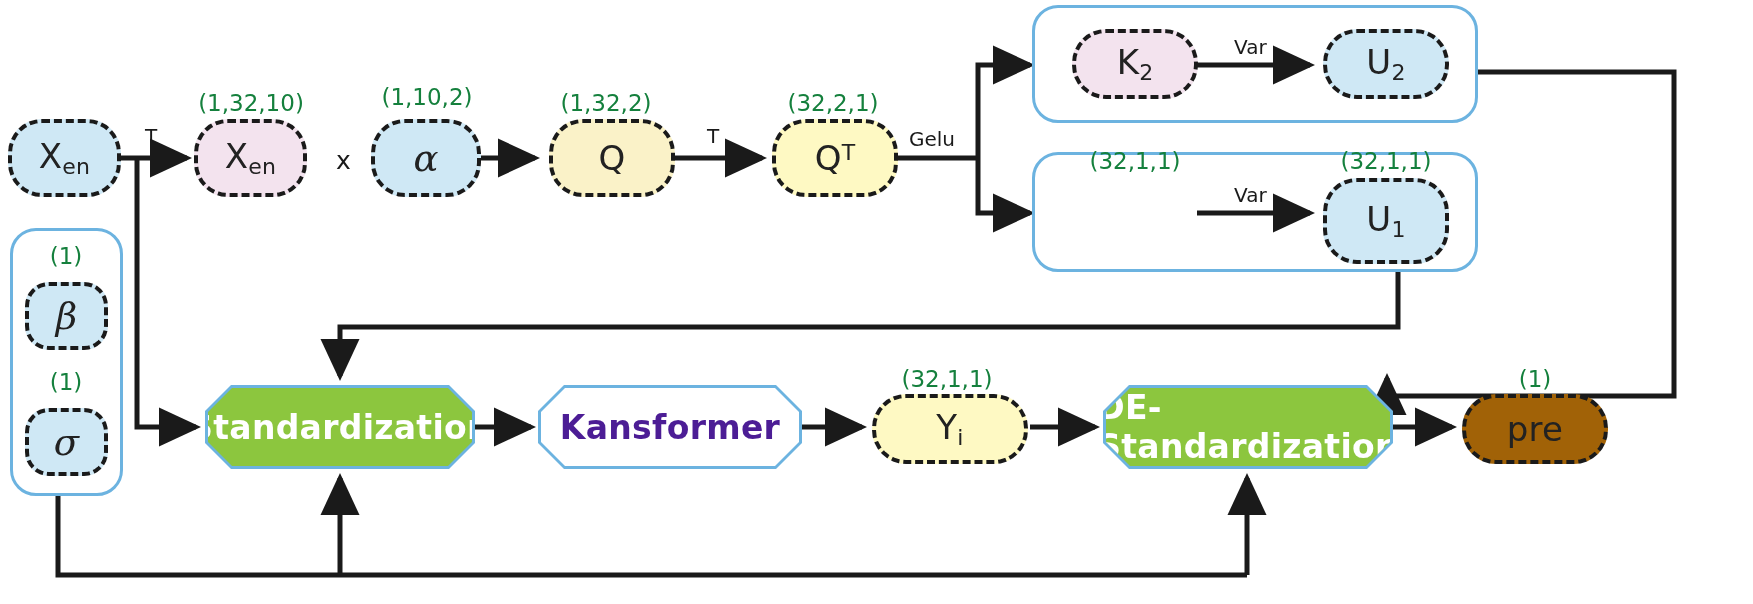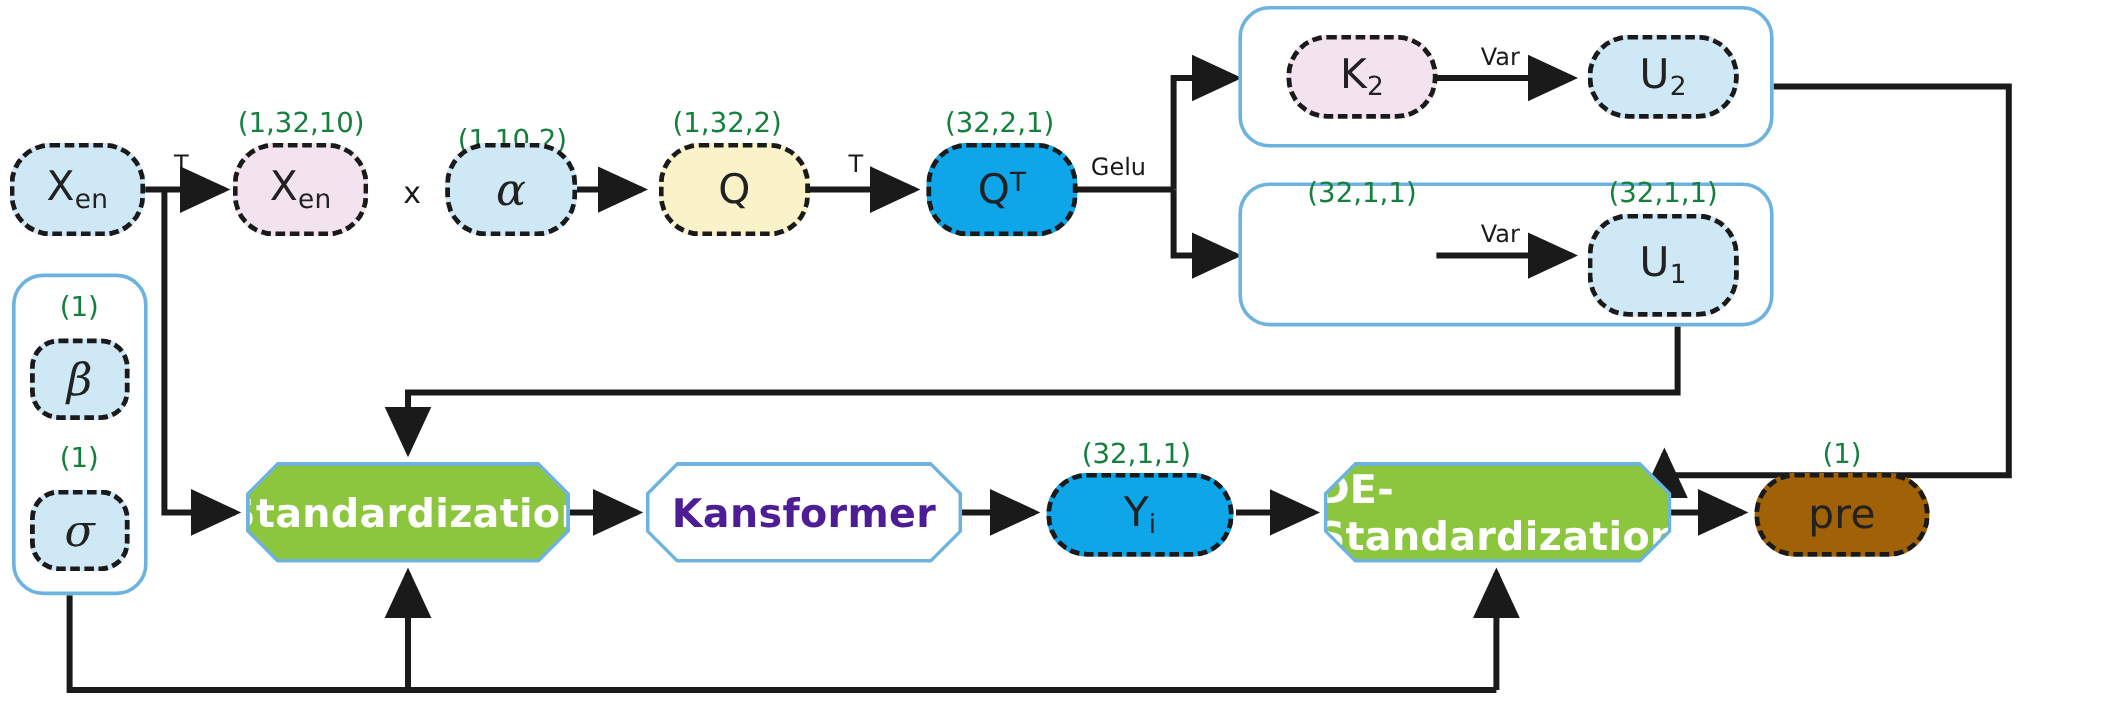--- a/index.html
+++ b/index.html
@@ -28,21 +28,21 @@
     font-size:23px;
     color:#15803d;
     white-space:nowrap;
     text-align:center;
   }
 
   
   .f-blue{background:#cfe8f5;}
   .f-pink{background:#f3e3ee;}
   .f-yellow{background:#faf2c8;}
-  .f-periwinkle{background:#0ea5e9;}
+  .f-periwinkle{background:#fef9c3;}
   .f-rose{background:#a16207;}
 
   
   .group{
     position:absolute;
     box-sizing:border-box;
     border:3px solid #6cb3e0;
     border-radius:26px;
     background:transparent;
   }
@@ -129,21 +129,21 @@
 
   <div class="node f-blue" style="left:8px;top:119px;width:113px;height:78px;">
     <span class="lbl"><span>X</span><span class="sub">en</span></span>
   </div>
 
   <div class="shape-tag" style="left:187px;top:90px;width:128px;">(1,32,10)</div>
   <div class="node f-pink" style="left:194px;top:119px;width:113px;height:78px;">
     <span class="lbl"><span>X</span><span class="sub">en</span></span>
   </div>
 
-  <div class="shape-tag" style="left:367px;top:104px;width:120px;">(1,10,2)</div>
+  <div class="shape-tag" style="left:367px;top:84px;width:120px;">(1,10,2)</div>
   <div class="node f-blue" style="left:371px;top:119px;width:110px;height:78px;">
     <span class="lbl greek">α</span>
   </div>
 
   <div class="shape-tag" style="left:545px;top:90px;width:122px;">(1,32,2)</div>
   <div class="node f-yellow" style="left:549px;top:119px;width:126px;height:78px;">
     <span class="lbl">Q</span>
   </div>
 
   <div class="shape-tag" style="left:772px;top:90px;width:122px;">(32,2,1)</div>

